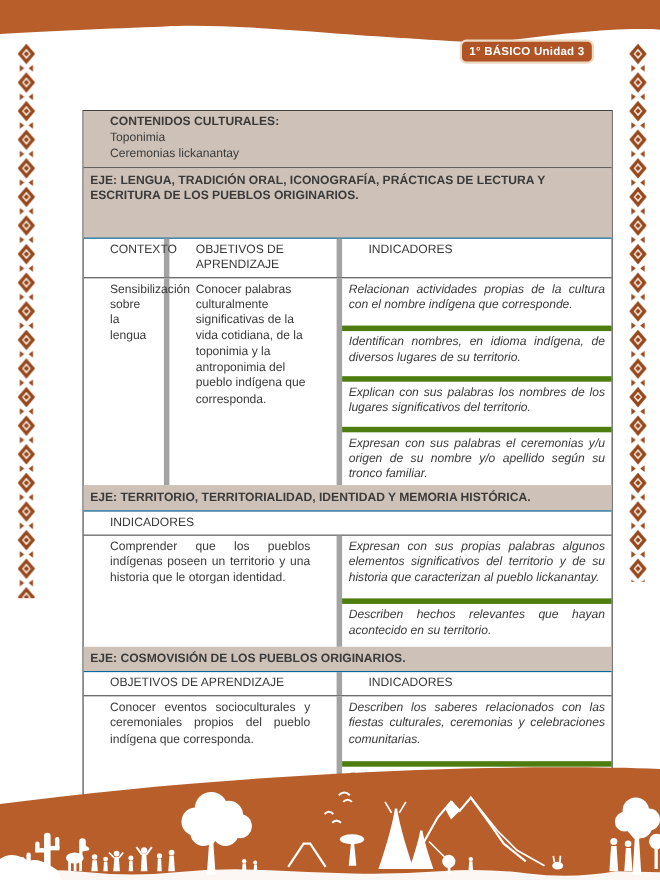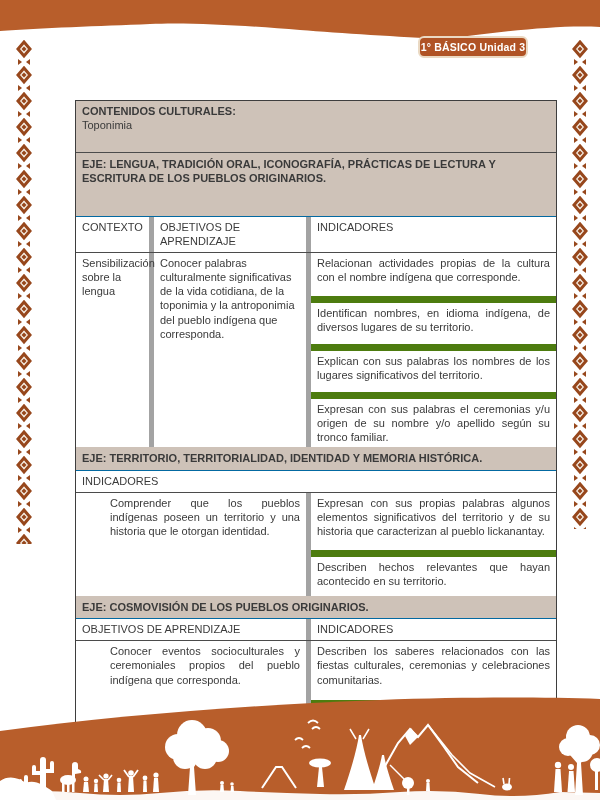--- a/index.html
+++ b/index.html
@@ -3,53 +3,53 @@
 <meta charset="utf-8">
 <style>
   html,body{margin:0;padding:0;}
   .page{
     position:relative; width:600px; height:800px; background:#ffffff;
     font-family:"Liberation Sans", sans-serif; color:#3a3a3a; overflow:hidden;
   }
   
   .top-band{position:absolute;top:0;left:0;width:600px;height:60px;}
   .badge{
-    position:absolute; left:418px; top:36px; width:110px; height:22px;
+    position:absolute; left:418px; top:36px; width:122px; height:22px;
     background:#b05325; border:2px solid #ead9c3; border-radius:6px;
     color:#fff; font-size:10.5px; font-weight:bold;
     display:flex; align-items:center; justify-content:center;
     box-sizing:border-box; letter-spacing:.2px;
   }
   
   .side-pattern{position:absolute; width:16px;}
   .side-pattern.left{left:16px; top:40px; height:504px;}
   .side-pattern.right{left:572px; top:40px; height:489px;}
   
   .doc{
     position:absolute; left:75px; top:100px; width:482px;
     border:1.5px solid #3e3e3e; box-sizing:border-box;
     font-size:11px; line-height:1.3;
   }
-  .cell{padding:3px 6px; box-sizing:border-box;}
+  .cell{padding:3px 24px; box-sizing:border-box;}
   .beige{background:#cec2b8;}
   .bold{font-weight:bold;}
   .contenidos{min-height:52px; border-bottom:1px solid #4b4b4b;}
   .eje{min-height:21px; border-bottom:1px solid #0369a1; padding:4px 6px;}
   .eje.tall{min-height:64px;}
   .hdr-row,.body-row{display:grid;}
   .g3{grid-template-columns:78px 157px 1fr;}
   .g2{grid-template-columns:235px 1fr;}
   .hdr-row{border-bottom:1px solid #4b4b4b;}
   .hdr-row .cell{min-height:21px;}
   .body-row{border-bottom:1px solid #4b4b4b;}
   .body-row:last-child,.sec:last-child .body-row{border-bottom:none;}
   .vline{border-right:5px solid #a3a3a3;}
-  .ind{padding:3px 6px; text-align:justify;}
-  .ind + .ind{border-top:7px solid #4d7c0f;}
-  .just{text-align:justify;margin-left:28px;}
+  .ind{padding:3px 6px; text-align:justify;font-style:italic;}
+  .ind + .ind{border-top:5px solid #4d7c0f;}
+  .just{text-align:justify;}
   
   .footer-art{position:absolute; left:0; bottom:0; width:600px; height:105px;}
 </style>
 </head>
 <body>
 
 <div class="page">
 
   <svg class="top-band" viewBox="0 0 600 60" aria-hidden="true">
     <path fill="#b85e2b" d="M0,0 L600,0 L600,27 C560,24 490,33 445,39 C400,37 340,33 300,30 C250,26 190,22 150,24 C100,26 40,28 0,31 Z"></path>
@@ -85,20 +85,21 @@
       </defs>
       <rect width="16" height="489" fill="url(#diamR)"></rect>
     </svg>
   </div>
 
   <div class="doc">
 
     <div class="cell beige contenidos">
       <div class="bold">CONTENIDOS CULTURALES:</div>
       <div>Toponimia</div>
+      <div>Ceremonias lickanantay</div>
     </div>
 
     <div class="sec">
       <div class="cell beige eje tall bold">EJE: LENGUA, TRADICIÓN ORAL, ICONOGRAFÍA, PRÁCTICAS DE LECTURA Y ESCRITURA DE LOS PUEBLOS ORIGINARIOS.</div>
       <div class="hdr-row g3">
         <div class="cell vline">CONTEXTO</div>
         <div class="cell vline">OBJETIVOS DE APRENDIZAJE</div>
         <div class="cell">INDICADORES</div>
       </div>
       <div class="body-row g3">

